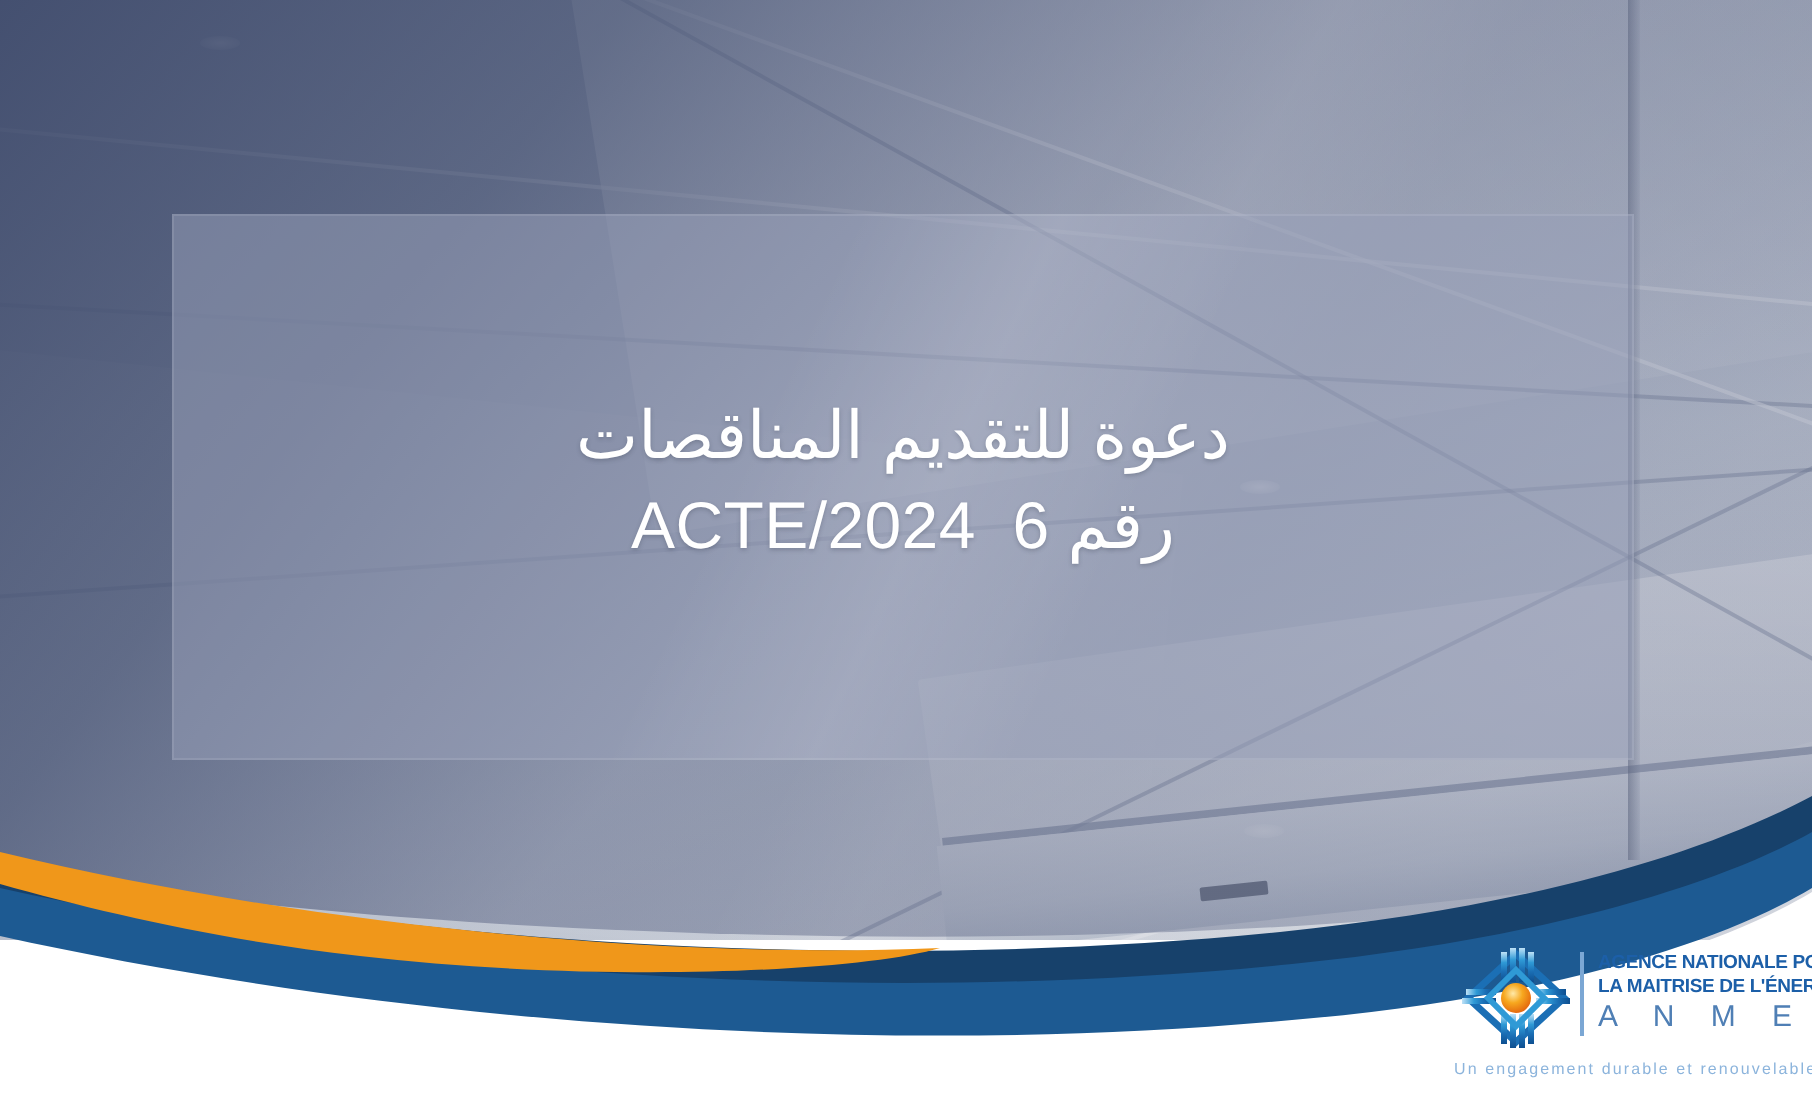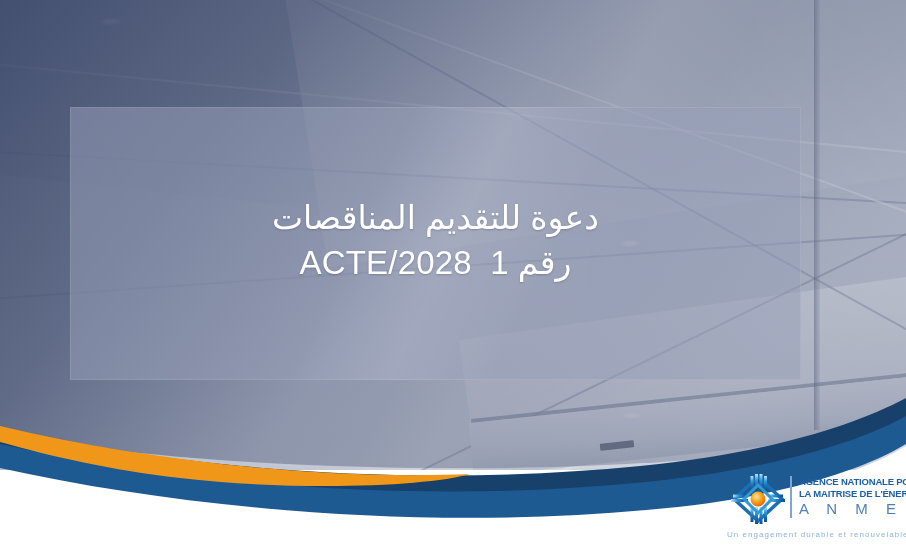--- a/index.html
+++ b/index.html
@@ -81,21 +81,21 @@
     position:absolute; width:20px; height:7px; border-radius:50%;
     background:radial-gradient(ellipse at center, rgba(255,255,255,0.9), rgba(255,255,255,0));
   }
   .spot1{ left:100px; top:18px; }
   .spot2{ left:620px; top:240px; }
   .spot3{ left:622px; top:412px; }
 
   
   .panel{
     position:absolute;
-    left:70px; top:107px; width:731px; height:273px;
+    left:86px; top:107px; width:731px; height:273px;
     background:rgba(152,160,184,0.52);
     box-shadow:0 0 0 1px rgba(255,255,255,0.10) inset;
     display:flex; align-items:center; justify-content:center;
   }
   .panel .sheen{
     position:absolute; left:0; top:0; right:0; bottom:0;
     background:linear-gradient(115deg, rgba(255,255,255,0.00) 40%, rgba(255,255,255,0.12) 52%, rgba(255,255,255,0.00) 64%);
     pointer-events:none;
   }
   .title-block{
@@ -200,21 +200,21 @@
              C110,470 50,456 0,442 Z" fill="#f0971a"></path>
 
     <path d="M0,470 C190,512 430,530 646,512 C766,502 856,476 906,446
              L906,550 L0,550 Z" fill="#ffffff"></path>
   </svg>
 
   <div class="panel">
     <div class="sheen"></div>
     <div class="title-block">
       <span class="title-line">دعوة للتقديم المناقصات</span>
-      <span class="title-line">رقم 1  ACTE/2028</span>
+      <span class="title-line">رقم 6  ACTE/2024</span>
     </div>
   </div>
 
   <div class="logo">
     <svg class="logo-mark" viewBox="0 0 112 100">
       <defs>
         <linearGradient id="barG" x1="0" y1="0" x2="0" y2="1">
           <stop offset="0%" stop-color="#bfe2f7"></stop>
           <stop offset="35%" stop-color="#2f9ad6"></stop>
           <stop offset="65%" stop-color="#1b6fb5"></stop>

